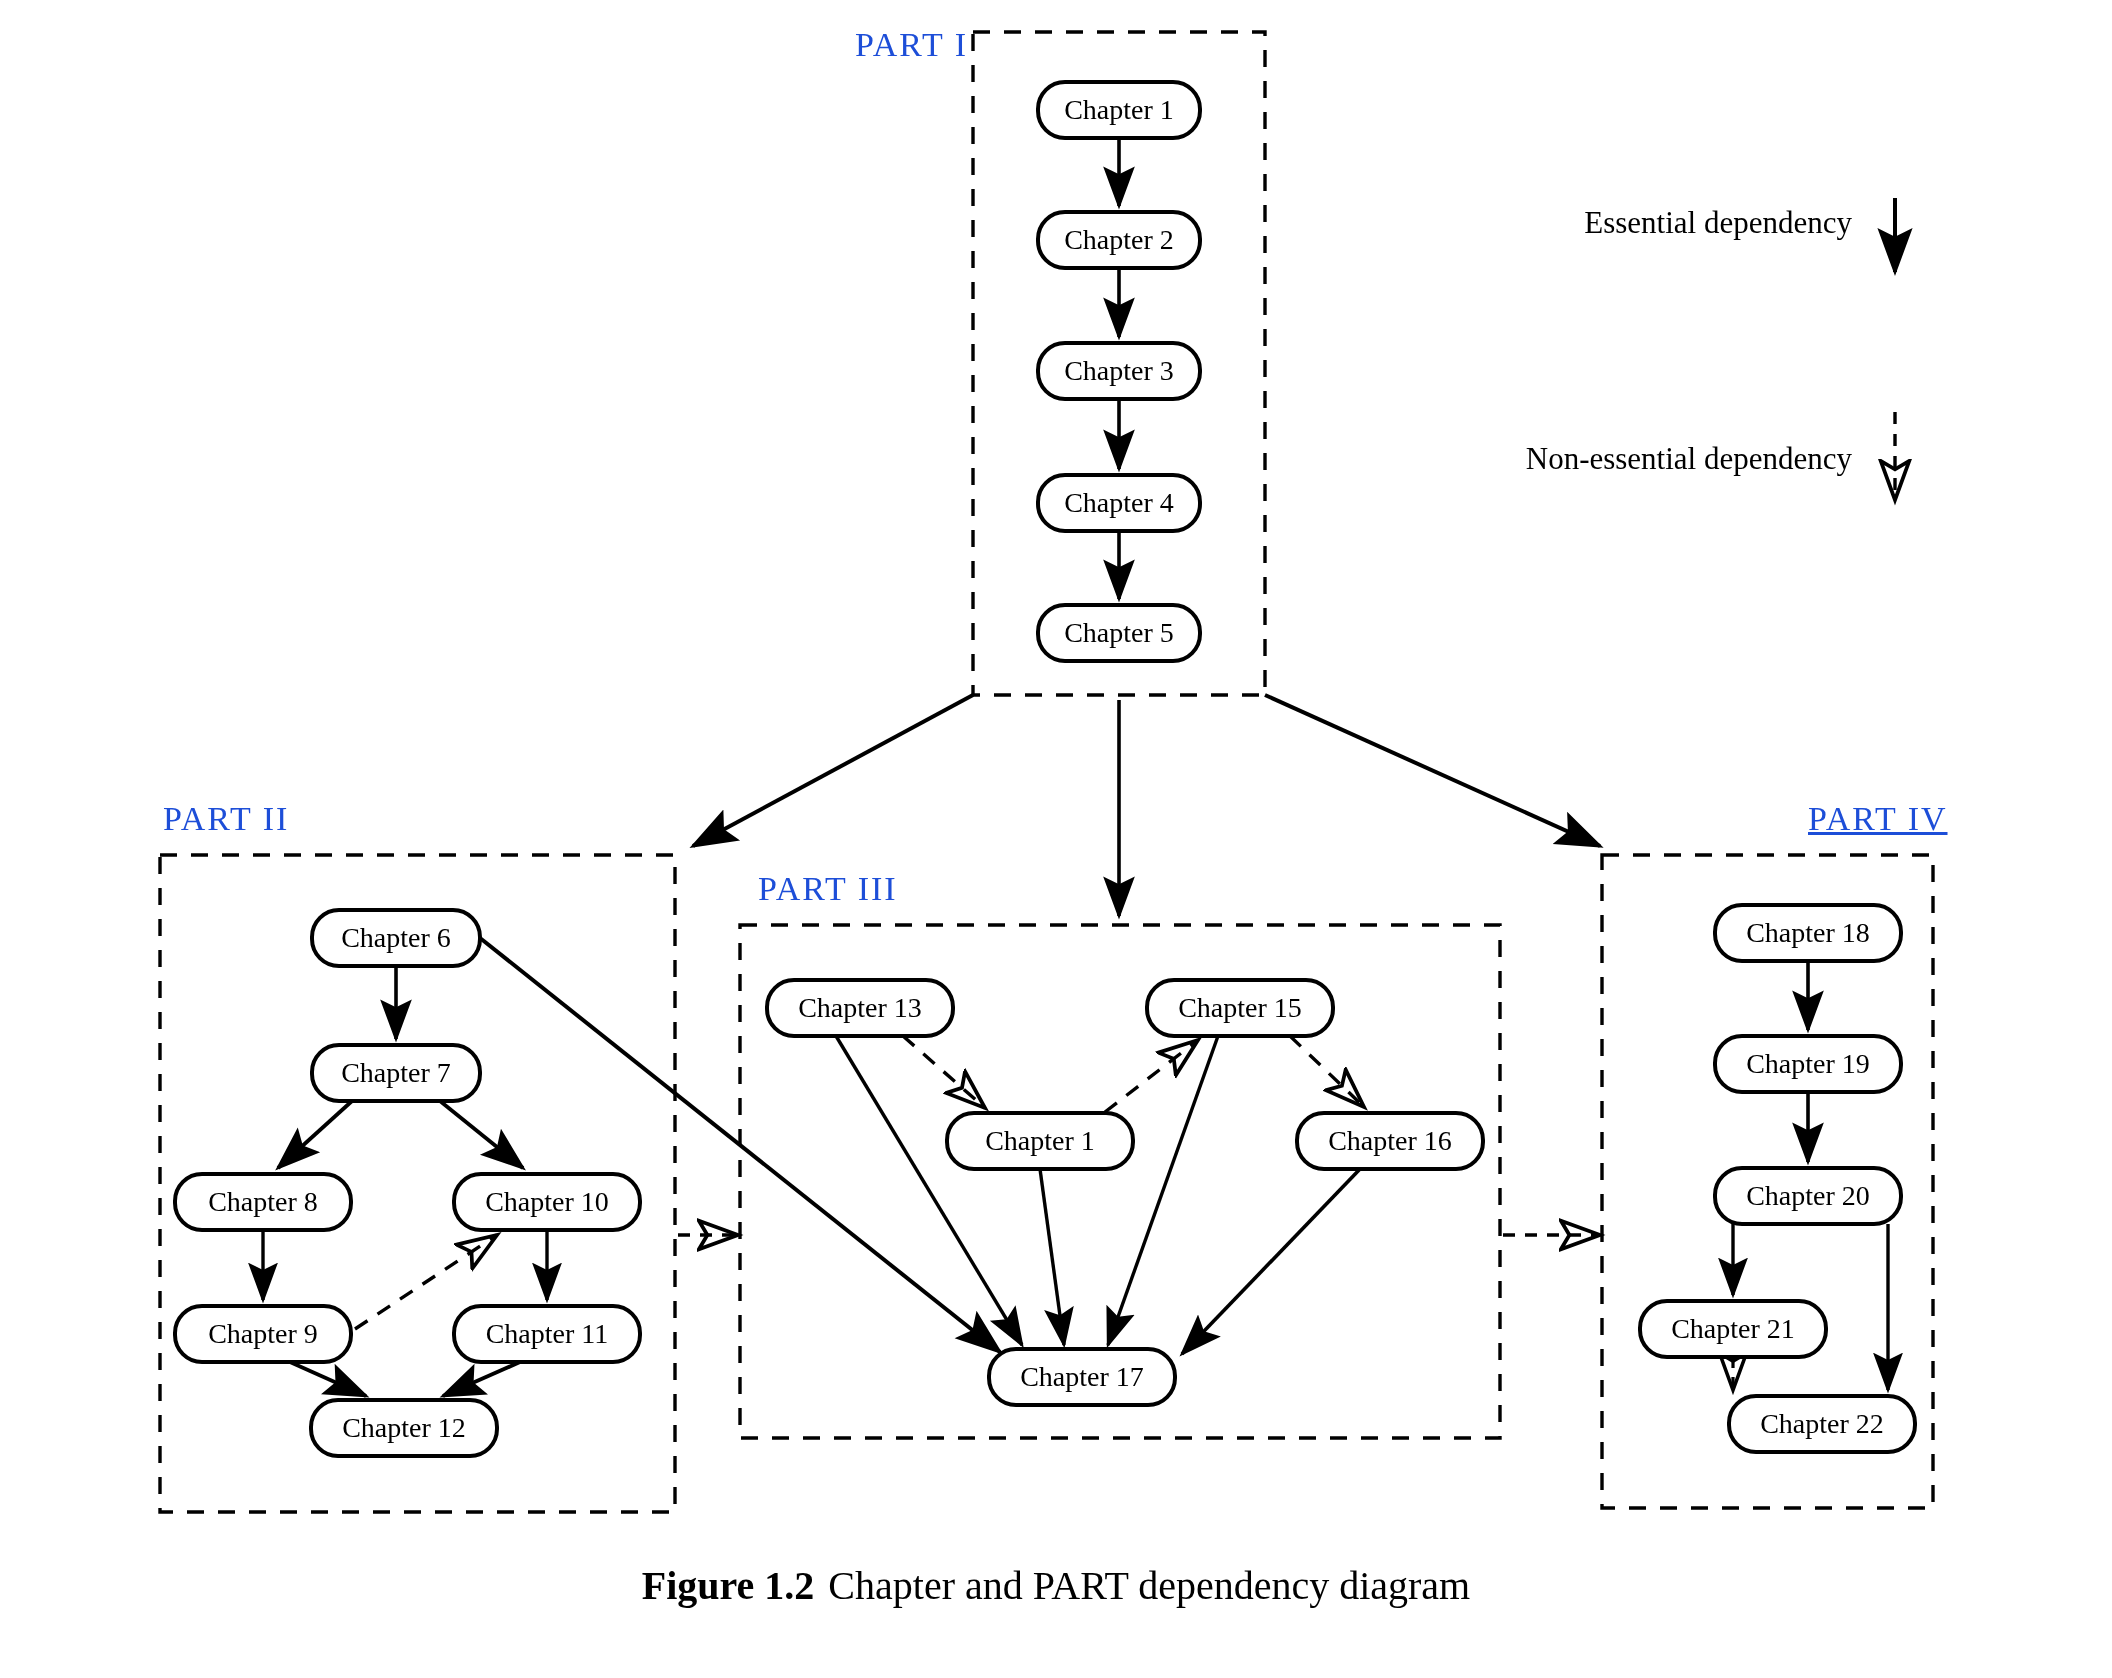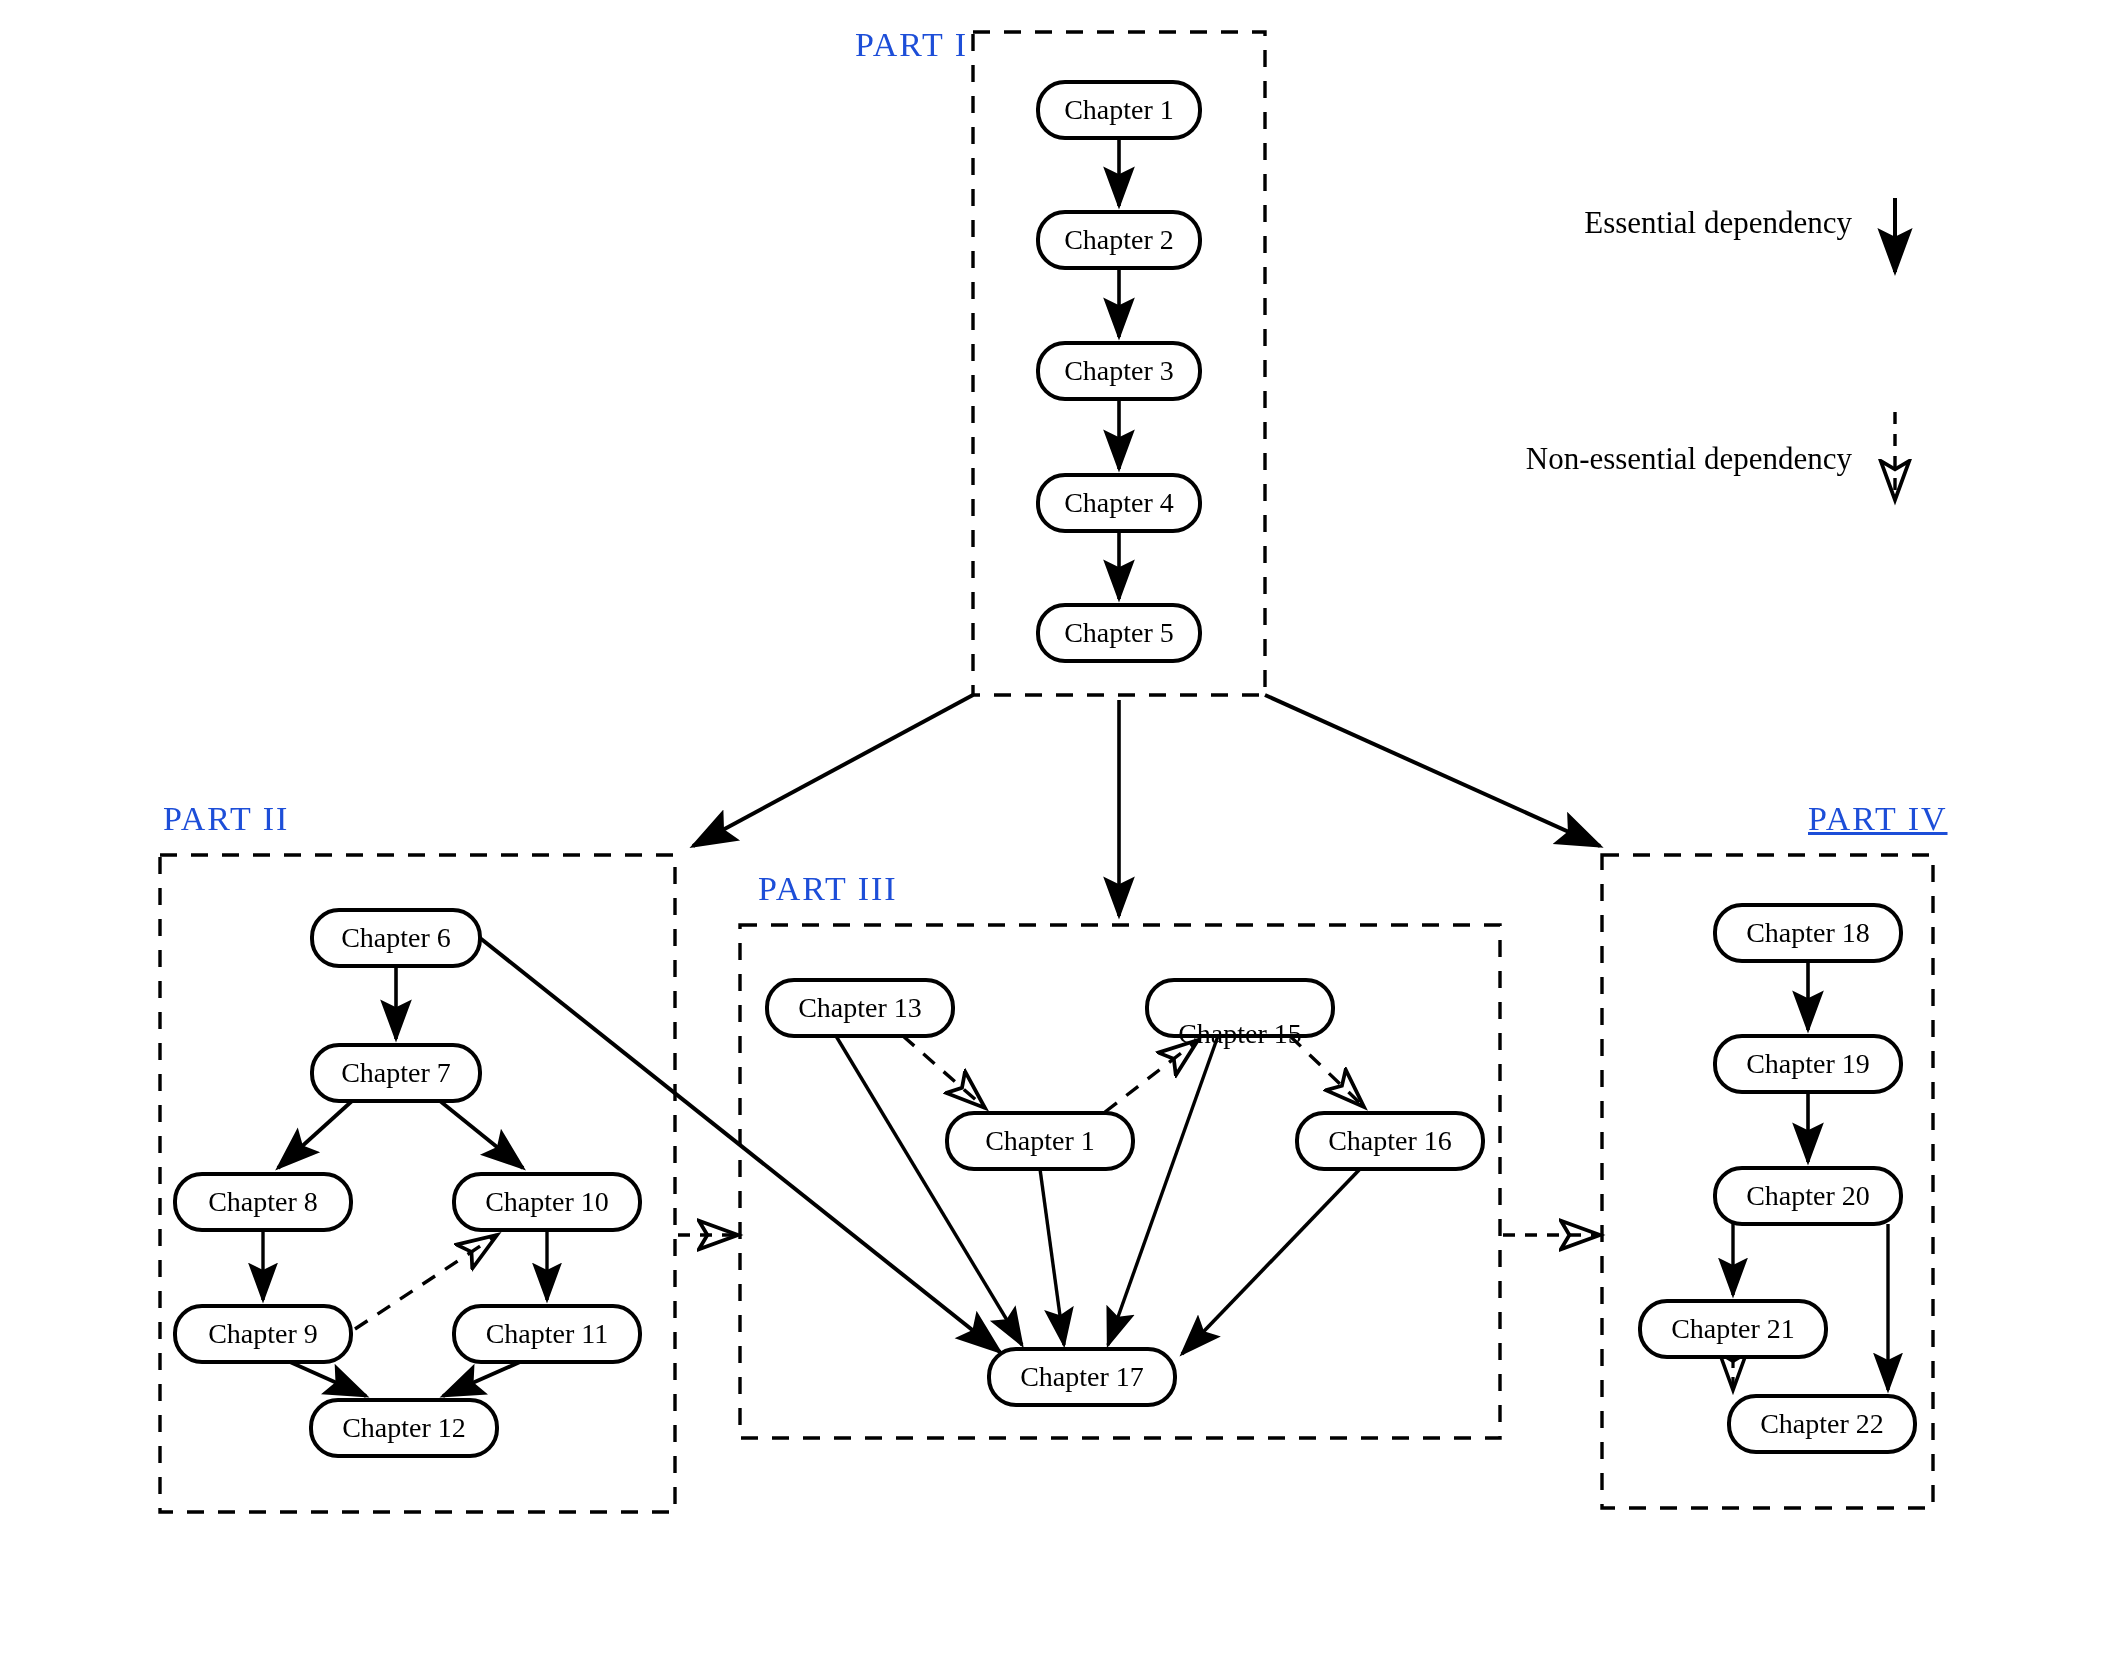--- a/index.html
+++ b/index.html
@@ -177,28 +177,31 @@
 
   <div class="node-label" style="left:396px;  top:938px;">Chapter 6</div>
   <div class="node-label" style="left:396px;  top:1073px;">Chapter 7</div>
   <div class="node-label" style="left:263px;  top:1202px;">Chapter 8</div>
   <div class="node-label" style="left:547px;  top:1202px;">Chapter 10</div>
   <div class="node-label" style="left:263px;  top:1334px;">Chapter 9</div>
   <div class="node-label" style="left:547px;  top:1334px;">Chapter 11</div>
   <div class="node-label" style="left:404px;  top:1428px;">Chapter 12</div>
 
   <div class="node-label" style="left:860px;  top:1008px;">Chapter 13</div>
-  <div class="node-label" style="left:1240px; top:1008px;margin-top:26px;">Chapter 15</div>
+  <div class="node-label" style="left:1240px; top:1008px;">Chapter 15</div>
   <div class="node-label" style="left:1040px; top:1141px;">Chapter 1</div>
   <div class="node-label" style="left:1390px; top:1141px;">Chapter 16</div>
   <div class="node-label" style="left:1082px; top:1377px;">Chapter 17</div>
 
   <div class="node-label" style="left:1808px; top:933px;">Chapter 18</div>
   <div class="node-label" style="left:1808px; top:1064px;">Chapter 19</div>
   <div class="node-label" style="left:1808px; top:1196px;">Chapter 20</div>
   <div class="node-label" style="left:1733px; top:1329px;">Chapter 21</div>
   <div class="node-label" style="left:1822px; top:1424px;">Chapter 22</div>
 
   <div class="legend-text" style="left:1852px; top:223px;">Essential dependency</div>
   <div class="legend-text" style="left:1852px; top:459px;">Non-essential dependency</div>
 
+  <div id="figure-caption">
+    <span class="caption-number">Figure 1.2</span><span>Chapter and PART dependency diagram</span>
+  </div>
 
 </div>
 
 </body></html>

